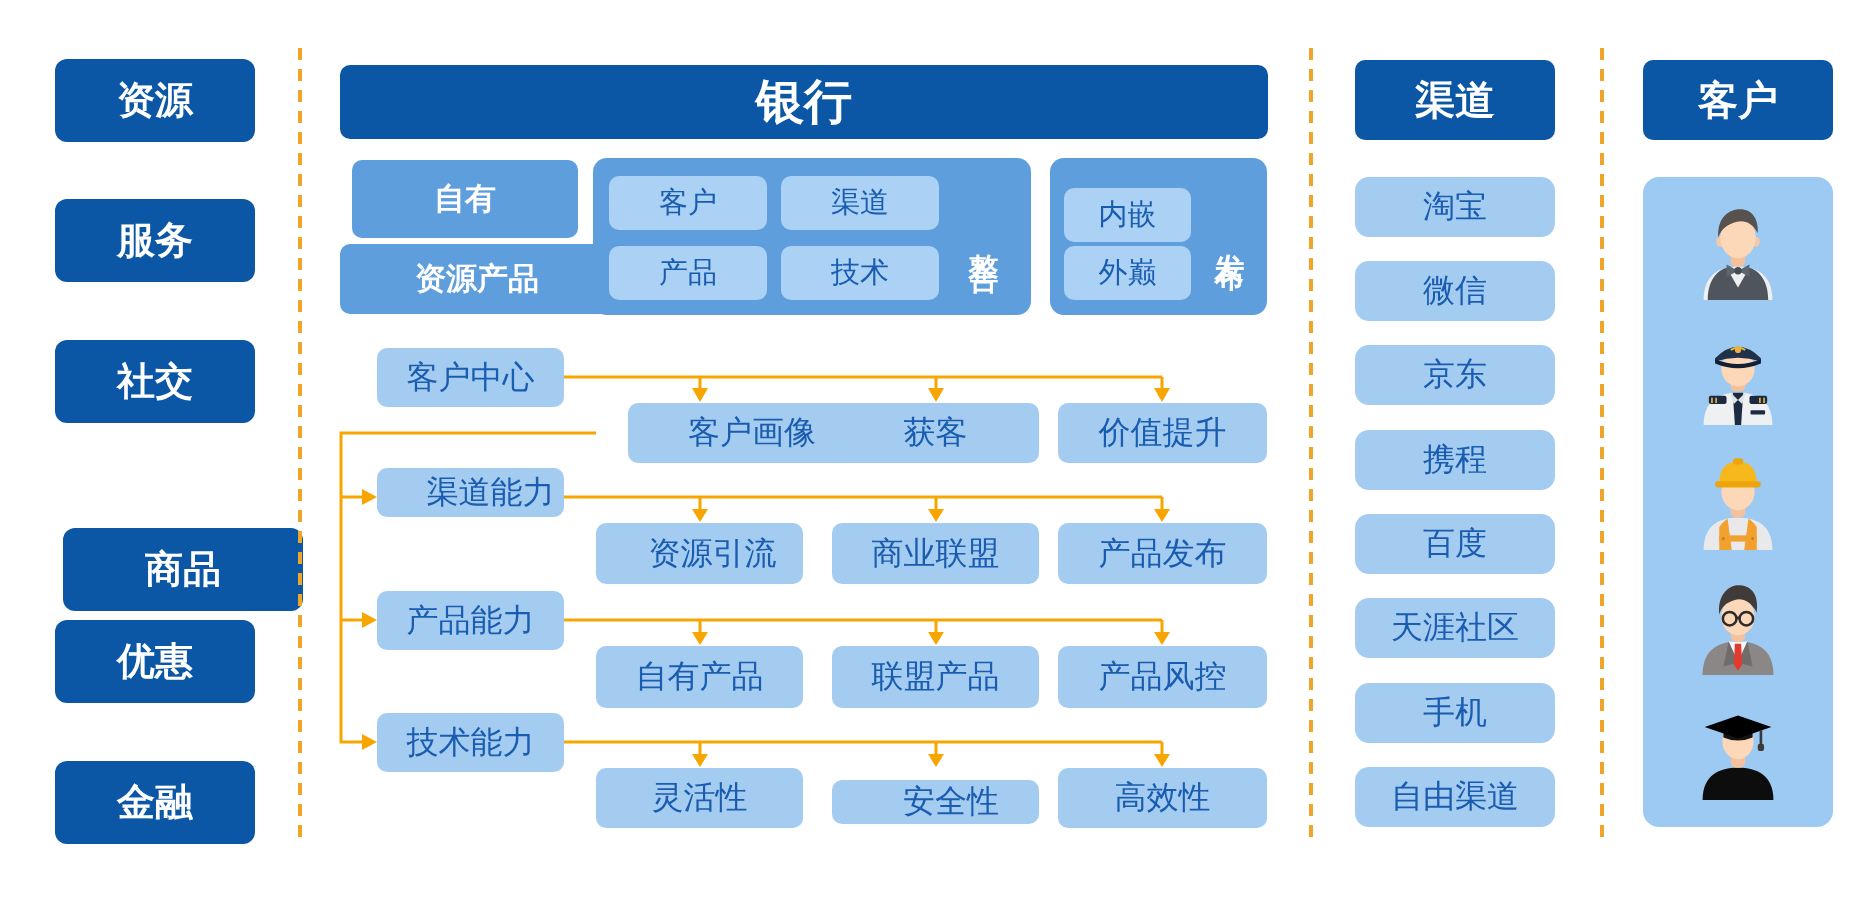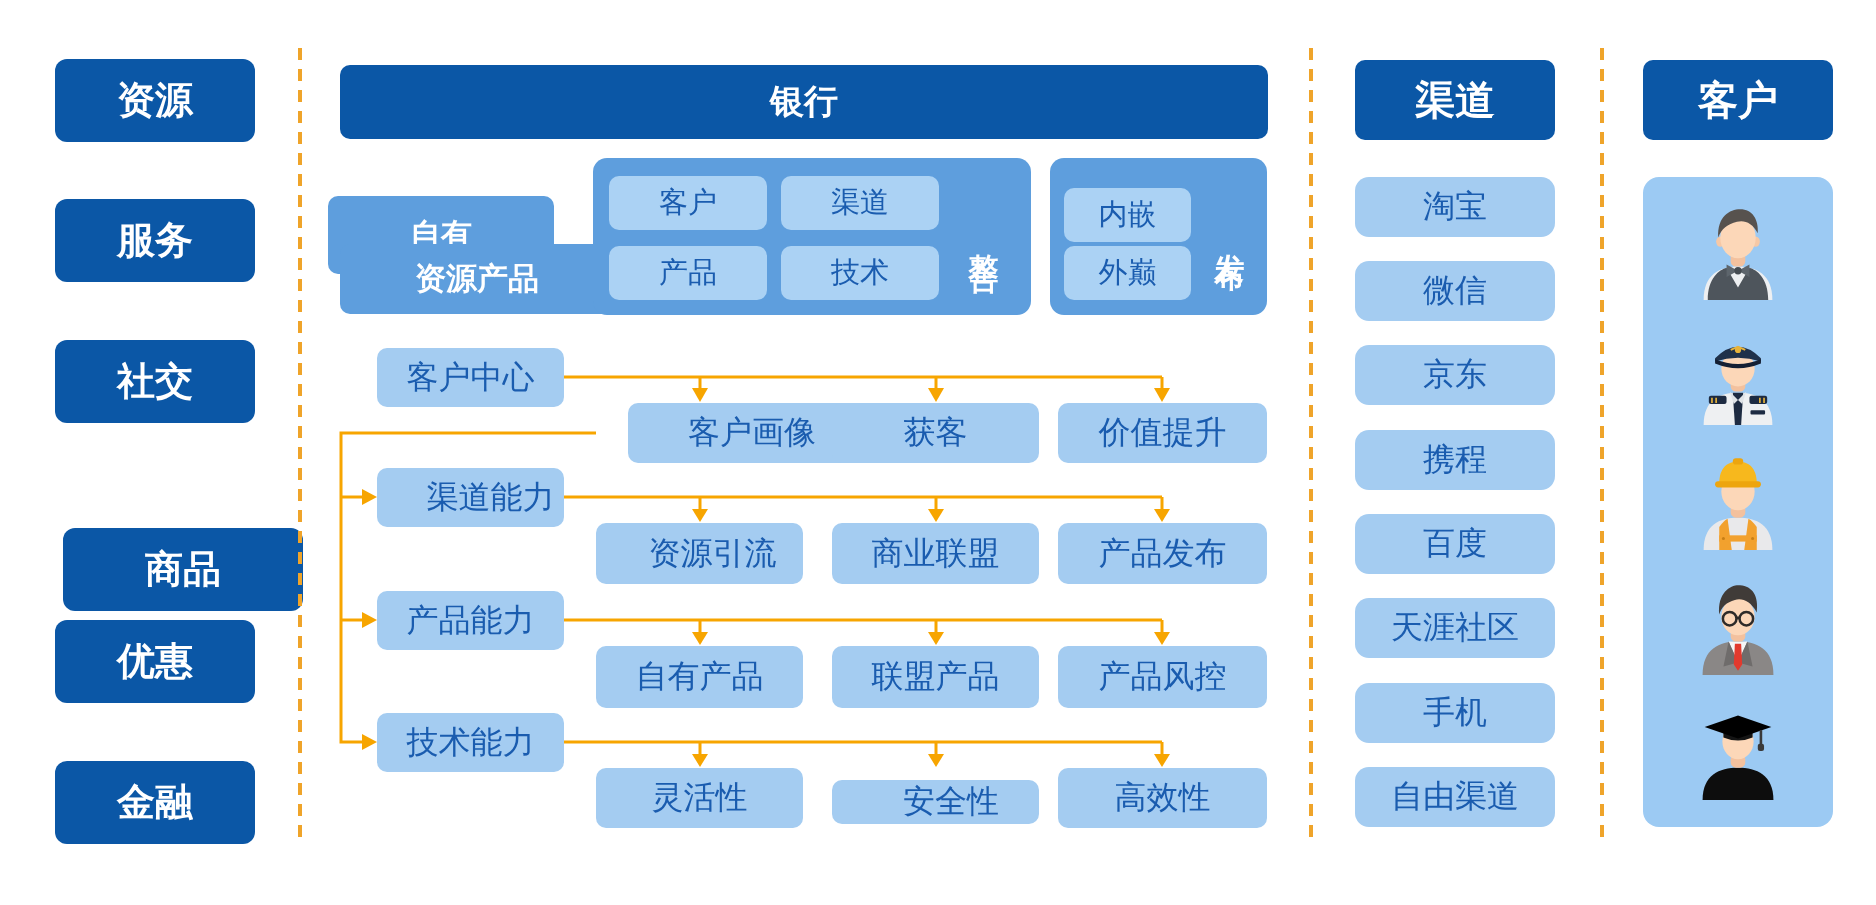--- a/index.html
+++ b/index.html
@@ -40,39 +40,39 @@
   <div class="box dark leftlabel" style="left:55px;top:199px;width:200px;height:83px;">服务</div>
   <div class="box dark leftlabel" style="left:55px;top:340px;width:200px;height:83px;">社交</div>
   <div class="box dark leftlabel" style="left:63px;top:480px;width:240px;height:83px;margin-top:48px;">商品</div>
   <div class="box dark leftlabel" style="left:55px;top:620px;width:200px;height:83px;">优惠</div>
   <div class="box dark leftlabel" style="left:55px;top:761px;width:200px;height:83px;">金融</div>
 
   <div class="sep" style="left:298px;"></div>
   <div class="sep" style="left:1309px;"></div>
   <div class="sep" style="left:1600px;"></div>
 
-  <div class="box dark" style="left:340px;top:65px;width:928px;height:74px;font-size:34px;">银行</div>
-
-  <div class="box mid" style="left:328px;top:160px;width:226px;height:78px;margin-top:36px;">自有</div>
+  <div class="box dark" style="left:340px;top:65px;width:928px;height:74px;font-size:48px;">银行</div>
+
+  <div class="box mid" style="left:352px;top:160px;width:226px;height:78px;">自有</div>
   <div class="box mid" style="left:340px;top:244px;width:274px;height:70px;">资源产品</div>
 
   <div class="box group" style="left:593px;top:158px;width:438px;height:157px;"></div>
   <div class="box inner" style="left:609px;top:176px;width:158px;height:54px;">客户</div>
   <div class="box inner" style="left:781px;top:176px;width:158px;height:54px;">渠道</div>
   <div class="box inner" style="left:609px;top:246px;width:158px;height:54px;">产品</div>
   <div class="box inner" style="left:781px;top:246px;width:158px;height:54px;">技术</div>
   <div class="vtext" style="left:950px;top:180px;width:66px;height:115px;">整合</div>
 
   <div class="box group" style="left:1050px;top:158px;width:217px;height:157px;"></div>
   <div class="box inner" style="left:1064px;top:188px;width:127px;height:54px;">内嵌</div>
   <div class="box inner" style="left:1064px;top:246px;width:127px;height:54px;">外巅</div>
   <div class="vtext" style="left:1198px;top:180px;width:62px;height:115px;">发布</div>
 
   <div class="box light" style="left:377px;top:348px;width:187px;height:59px;">客户中心</div>
-  <div class="box light" style="left:377px;top:468px;width:187px;height:59px;padding-left:40px;">渠道能力</div>
+  <div class="box light" style="left:377px;top:468px;width:187px;height:49px;padding-left:40px;">渠道能力</div>
   <div class="box light" style="left:377px;top:591px;width:187px;height:59px;">产品能力</div>
   <div class="box light" style="left:377px;top:713px;width:187px;height:59px;">技术能力</div>
 
   <div class="box light" style="left:628px;top:403px;width:248px;height:60px;font-family:Liberation Serif, serif;">客户画像</div>
   <div class="box light" style="left:832px;top:403px;width:207px;height:60px;">获客</div>
   <div class="box light" style="left:1058px;top:403px;width:209px;height:60px;">价值提升</div>
 
   <div class="box light" style="left:596px;top:523px;width:207px;height:61px;padding-left:26px;">资源引流</div>
   <div class="box light" style="left:832px;top:523px;width:207px;height:61px;">商业联盟</div>
   <div class="box light" style="left:1058px;top:523px;width:209px;height:61px;">产品发布</div>

